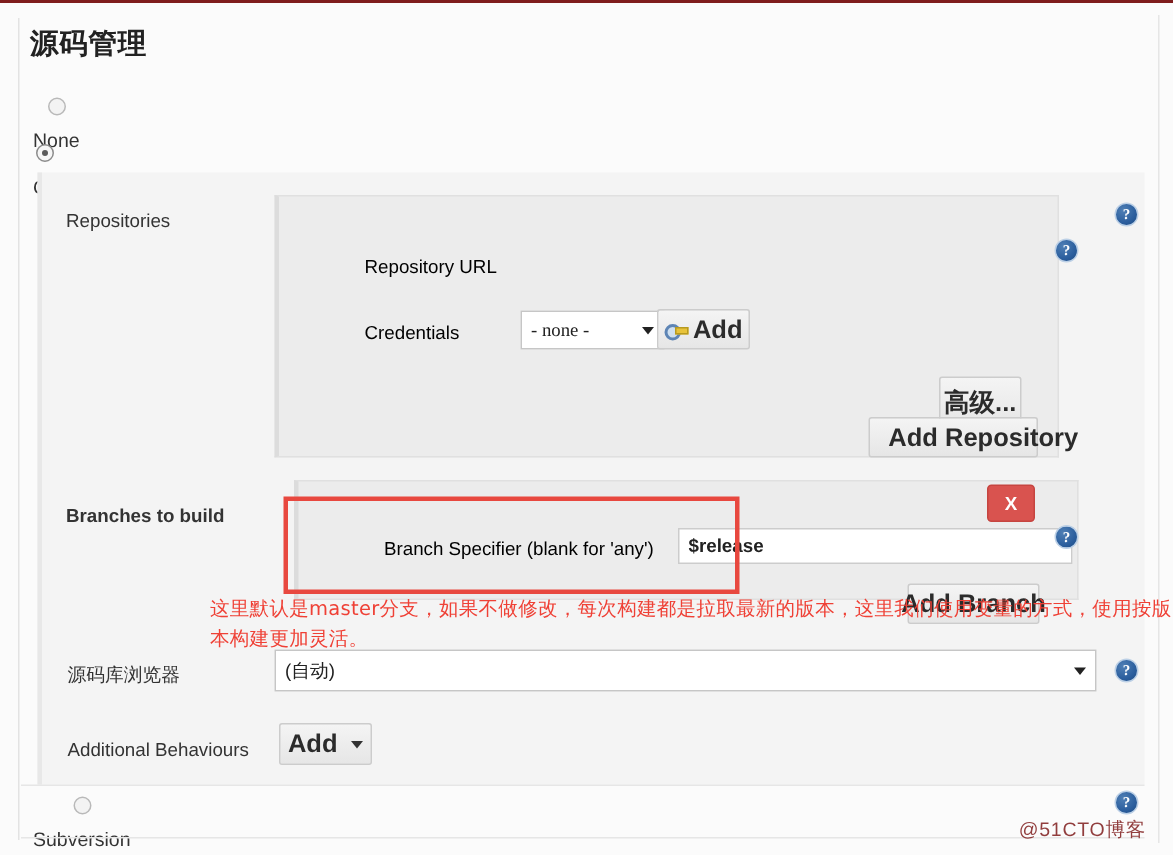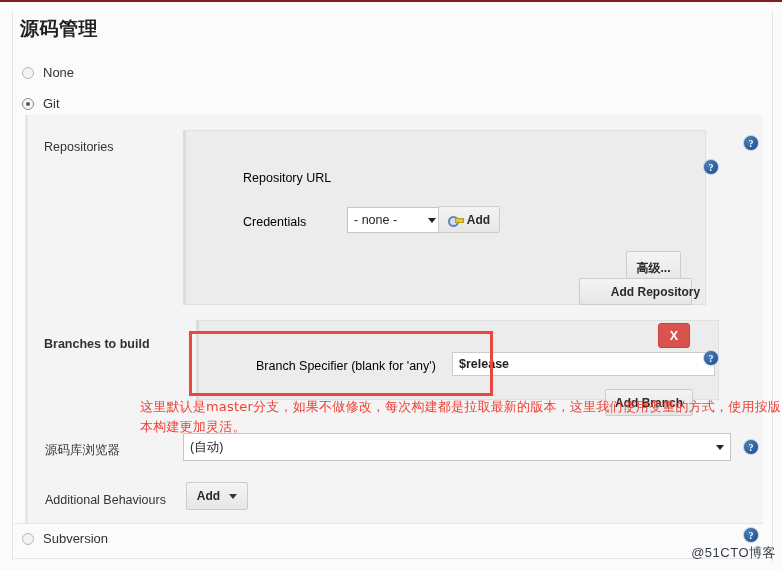--- a/index.html
+++ b/index.html
@@ -42,20 +42,21 @@
 
   
   .radio-row {
     position: absolute;
     left: 22px;
     display: flex;
     align-items: center;
     gap: 9px;
     font-size: 13px;
     color: #333;
+    flex-direction: column;
   }
   .radio {
     width: 12px; height: 12px;
     border-radius: 50%;
     border: 1px solid #b9b9b9;
     background: #f3f3f3;
     position: relative;
     flex: none;
   }
   .radio.checked { border-color: #8c8c8c; background: #f6f6f6; }
@@ -133,21 +134,21 @@
     border-top: 5px solid #222;
     margin-left: 8px;
   }
 
   .btn {
     position: absolute;
     background: linear-gradient(#f4f4f4, #e6e6e6);
     border: 1px solid #ccc;
     border-radius: 2px;
     font-family: "Liberation Sans", "DejaVu Sans", sans-serif;
-    font-size: 12px;
+    font-size: 17px;
     font-weight: bold;
     color: #2b2b2b;
     display: flex;
     align-items: center;
     justify-content: center;
     gap: 5px;
     cursor: pointer;
     white-space: nowrap;
   }
 
@@ -229,22 +230,22 @@
   }
 
   .hr-line {
     position: absolute;
     background: #e6e6e6;
     height: 1px;
   }
 
   .watermark {
     position: absolute;
-    right: 6px; bottom: 8px;
-    color: #0f172a;
+    right: 18px; bottom: 8px;
+    color: #7f1d1d;
     font-size: 13px;
     letter-spacing: 0.5px;
     opacity: 0.85;
   }
 </style>
 </head>
 <body>
 
 <div id="page">
 
@@ -267,21 +268,21 @@
 
     <div class="form-row-label" style="left:16px; top:25px;">Repositories</div>
 
     <div class="inner-box" style="left:155px; top:15px; width:523px; height:175px;">
 
       <div class="sub-label" style="left:57px; top:40px;">Repository URL</div>
 
 
       <div class="sub-label" style="left:57px; top:84px;">Credentials</div>
 
-      <div class="sel fake-select" style="left:161px; top:76px; width:96px;">
+      <div class="sel fake-select" style="left:161px; top:76px; width:96px;font-family:Liberation Serif, serif;">
         <span>- none -</span>
         <span class="caret"></span>
       </div>
 
       <div class="btn" style="left:252px; top:75px; width:62px; height:27px;">
         <span class="key-icon"></span>
         <span>Add</span>
       </div>
 
       <div class="btn" style="left:440px; top:120px; width:55px; height:35px;">

